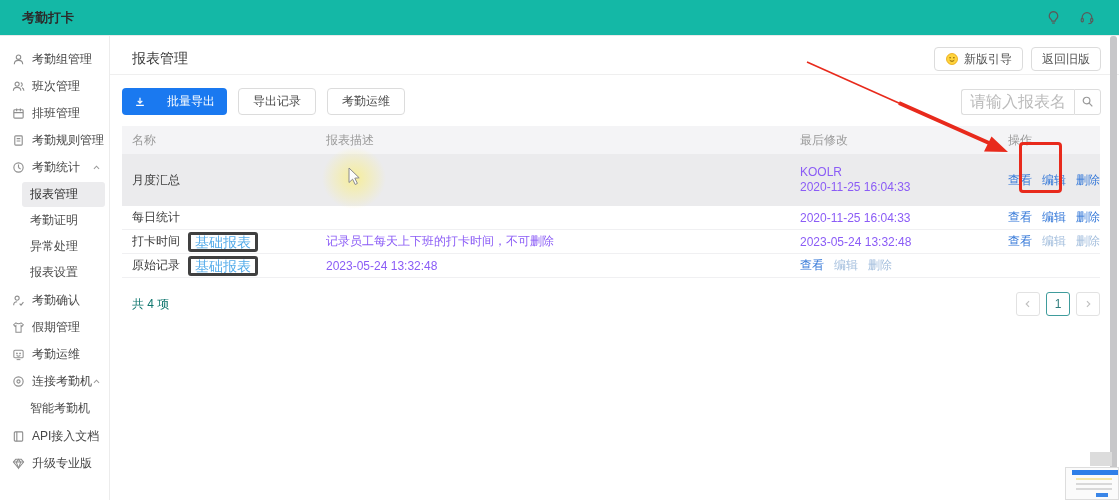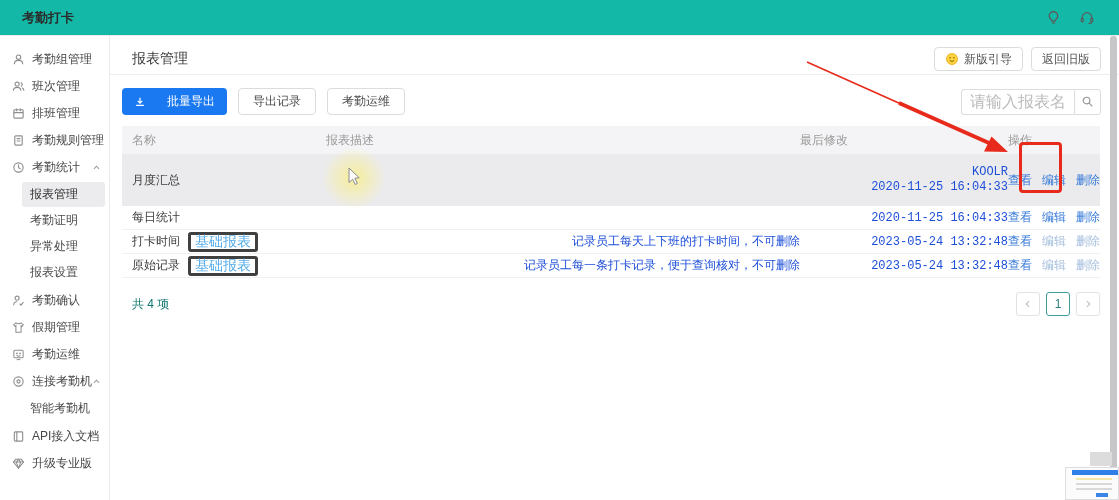--- a/index.html
+++ b/index.html
@@ -42,28 +42,28 @@
                font-size:12px; color:#4a4a4a; display:flex; align-items:center; cursor:pointer; }
   .search-wrap { display:flex; }
   .search-input { width:113px; height:26px; border:1px solid #ddd; border-right:none; border-radius:3px 0 0 3px;
                   padding:0 8px; font-size:16px; color:#333; outline:none; }
   .search-input::placeholder { color:#bbb; }
   .search-btn { width:27px; height:26px; border:1px solid #ddd; border-radius:0 3px 3px 0; background:#fff;
                 display:flex; align-items:center; justify-content:center; cursor:pointer; }
 
   
   .table { margin:0 27px 0 12px; font-size:12px; }
-  .tr { display:grid; grid-template-columns:194px 474px 208px 1fr; align-items:center; padding-left:10px;font-family:Liberation Mono, monospace; }
+  .tr { display:grid; grid-template-columns:194px 474px 208px 1fr; align-items:center; padding-left:10px; }
   .thead { height:28px; background:#f4f4f6; color:#9a9a9a; }
   .row { background:#fff; }
   .row.hl { background:#ebebed; }
   .row-1 { height:52px; }
   .row-n { height:24px; border-bottom:1px solid #f0f0f2; }
   .cell-name { color:#3c3c3c; display:flex; align-items:center; }
-  .cell-desc, .cell-mod { color:#1d4ed8;text-align:right; }
+  .cell-desc, .cell-mod { color:#8b5cf6; }
   .mod-by { display:block; line-height:15px; }
   .mod-at { display:block; line-height:15px; }
   .badge { margin-left:8px; font-size:14px; color:#55acea; border:3px solid #404040; border-radius:3px;
            padding:1px 4px; line-height:12px; }
   .actions { display:flex; gap:10px; white-space:nowrap; }
   .alink { color:#3478d8; cursor:pointer; }
   .alink.disabled { color:#a3bedd; cursor:default; }
 
   .table-footer { margin:14px 27px 0 12px; display:flex; align-items:center; justify-content:space-between; }
   .total { font-size:12px; color:#0f766e; padding-left:10px; }
@@ -319,21 +319,20 @@
           <span class="alink disabled">编辑</span>
           <span class="alink disabled">删除</span>
         </div>
       </div>
 
       <div class="tr row row-n">
         <div class="cell-name">
           <span>原始记录</span>
           <span class="badge">基础报表</span>
         </div>
-        <div class="cell-desc">记录员工每一条打卡记录，便于查询核对，不可删除</div>
         <div class="cell-mod">2023-05-24 13:32:48</div>
         <div class="actions">
           <span class="alink">查看</span>
           <span class="alink disabled">编辑</span>
           <span class="alink disabled">删除</span>
         </div>
       </div>
     </div>
 
     <div class="table-footer">

